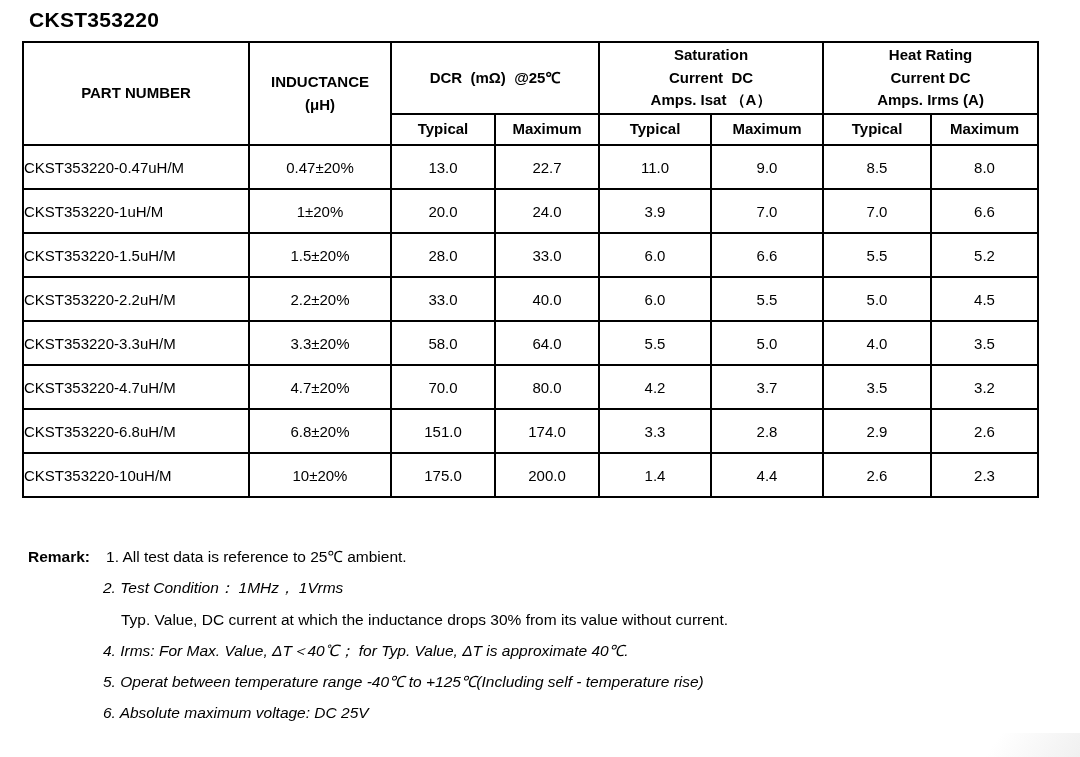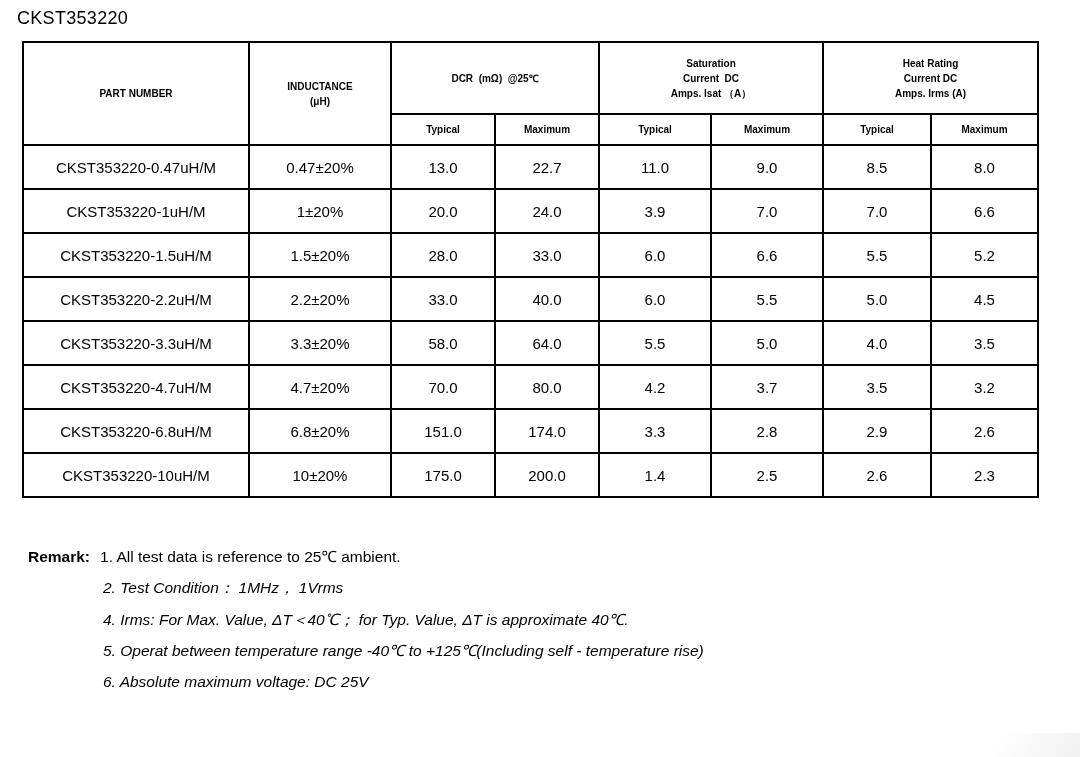--- a/index.html
+++ b/index.html
@@ -10,71 +10,71 @@
   body {
     width: 1080px;
     height: 757px;
     position: relative;
     font-family: "Liberation Sans", sans-serif;
     color: #000000;
     overflow: hidden;
   }
   .doc-title {
     position: absolute;
-    left: 17px;
+    left: 29px;
     top: 8px;
-    font-size: 18px;
-    font-weight: normal;
+    font-size: 21px;
+    font-weight: bold;
     letter-spacing: 0.3px;
   }
   table.spec-table {
     position: absolute;
     left: 22px;
     top: 41px;
     width: 1015px;
     border-collapse: collapse;
     table-layout: fixed;
   }
   .spec-table th, .spec-table td {
     border: 2px solid #000000;
     padding: 0;
     vertical-align: middle;
     overflow: hidden;
   }
   .spec-table th {
-    font-size: 10px;
+    font-size: 15px;
     font-weight: bold;
     text-align: center;
     white-space: pre-wrap;
     line-height: 1.5;
   }
   tr.group-row { height: 72px; }
   tr.sub-row   { height: 31px; }
   tr.data-row  { height: 44px; }
   .spec-table td {
     font-size: 15px;
     text-align: center;
   }
   td.part-cell {
-    text-align: center;
+    text-align: left;
   }
   .remarks {
     position: absolute;
     left: 28px;
     top: 541px;
     font-size: 15.5px;
     width: 1030px;
   }
   .remark-line {
     line-height: 31.3px;
     white-space: pre-wrap;
   }
   .remark-label {
     font-weight: bold;
-    margin-right: 10px;
+    margin-right: 16px;
     text-align: right;
   }
   .indent-1 { padding-left: 75px; font-style: italic; }
   .indent-2 { padding-left: 93px; }
   .corner-shade {
     position: absolute;
     right: 0;
     bottom: 0;
     width: 120px;
     height: 24px;
@@ -190,28 +190,29 @@
       <td>2.8</td>
       <td>2.9</td>
       <td>2.6</td>
     </tr>
     <tr class="data-row">
       <td class="part-cell">CKST353220-10uH/M</td>
       <td>10±20%</td>
       <td>175.0</td>
       <td>200.0</td>
       <td>1.4</td>
-      <td>2.5</td>
+      <td>4.4</td>
       <td>2.6</td>
       <td>2.3</td>
     </tr>
   </tbody>
 </table>
 
 <div class="remarks">
   <div class="remark-line"><span class="remark-label">Remark:</span><span>1. All test data is reference to 25℃ ambient.</span></div>
   <div class="remark-line indent-1">2. Test Condition： 1MHz， 1Vrms</div>
+  <div class="remark-line indent-2">Typ. Value, DC current at which the inductance drops 30% from its value without current.</div>
   <div class="remark-line indent-1">4. Irms: For Max. Value, ΔT＜40℃； for Typ. Value, ΔT is approximate 40℃.</div>
   <div class="remark-line indent-1">5. Operat between temperature range -40℃ to +125℃(Including self - temperature rise)</div>
   <div class="remark-line indent-1">6. Absolute maximum voltage: DC 25V</div>
 </div>
 
 <div class="corner-shade"></div>
 
 </body></html>

